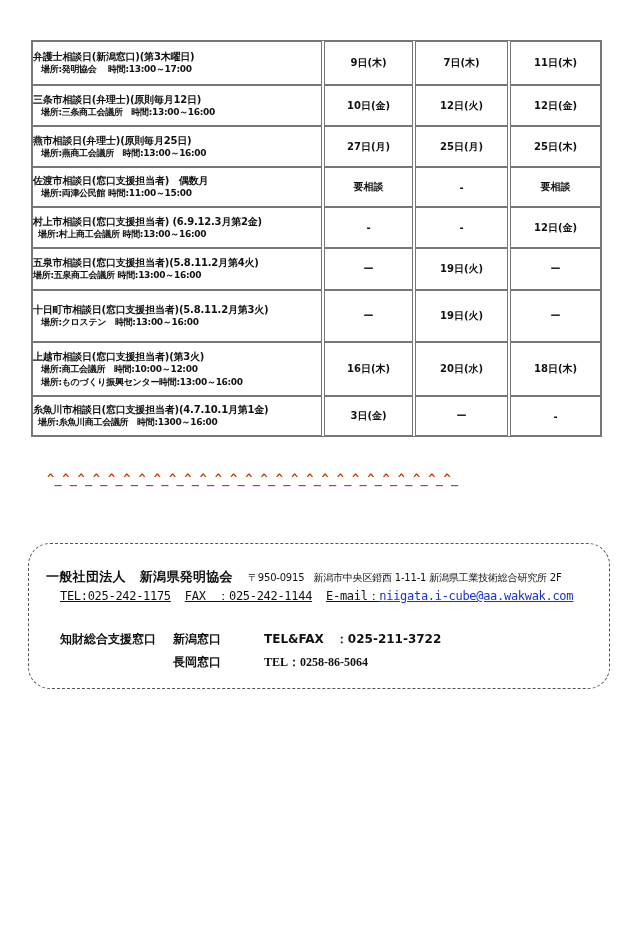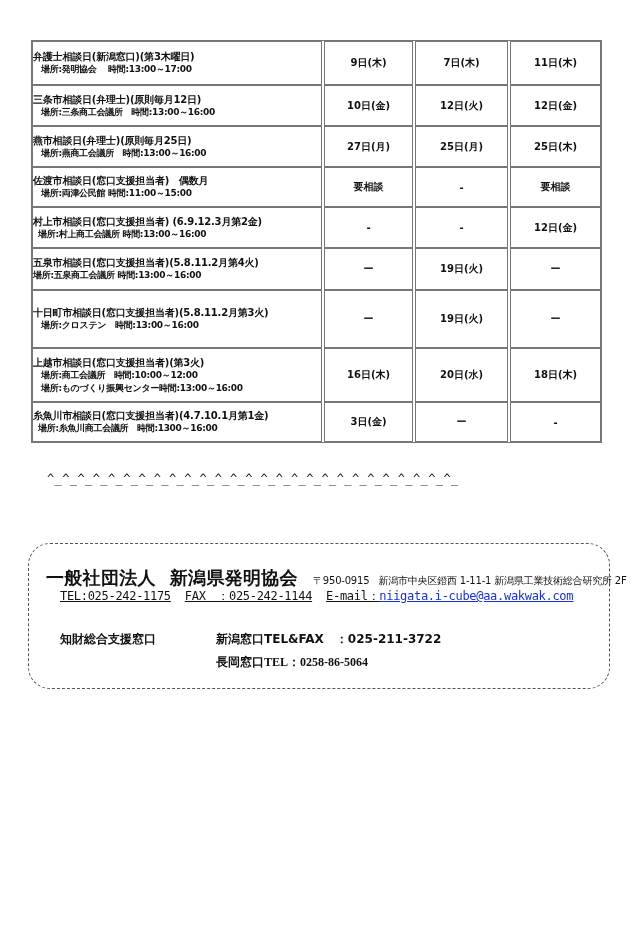--- a/index.html
+++ b/index.html
@@ -27,54 +27,54 @@
   .sched td.c3 { width: 91px; }
   .sched td.c4 { width: 89px; }
   .title-line { font-size: 10px; font-weight: bold; line-height: 13px; white-space: nowrap; letter-spacing: -0.2px; }
   .sub-line { font-size: 9px; font-weight: bold; line-height: 13px; white-space: nowrap; padding-left: 8px; letter-spacing: -0.3px; }
   .sub-line.noindent { padding-left: 0; }
   .sub-line.indent4 { padding-left: 5px; }
 
   .wave {
     position: absolute; left: 47px; top: 472px;
     font-family: "DejaVu Sans Mono", "Liberation Mono", monospace;
-    font-size: 12px; font-weight: normal; letter-spacing: 0.4px;
-    color: #0f172a; white-space: nowrap;
+    font-size: 12px; font-weight: bold; letter-spacing: 0.4px;
+    color: #c2410c; white-space: nowrap;
   }
 
   .footer-box {
     position: absolute; left: 28px; top: 543px;
     width: 582px; height: 146px;
     border: 1.5px dashed #555; border-radius: 22px;
     box-sizing: border-box;
   }
   .f-line1 {
     position: absolute; left: 17px; top: 22px; white-space: nowrap;
   }
-  .org { font-size: 18px; font-weight: bold; letter-spacing: 0.3px; }
+  .org { font-size: 13px; font-weight: bold; letter-spacing: 0.3px; }
   .org-gap { display: inline-block; width: 14px; }
   .addr { font-size: 10px; margin-left: 10px; letter-spacing: -0.2px; }
   .addr .postal { margin-right: 9px; text-align: center; }
   .f-line2 {
     position: absolute; left: 31px; top: 44px; white-space: nowrap;
     font-family: "DejaVu Sans Mono", "Liberation Mono", monospace;
     font-size: 12px; letter-spacing: -0.3px; text-decoration: underline;
   }
   .f-line2 .sp { display: inline-block; width: 14px; }
   .mail-link { color: #1a33cc; text-decoration: underline; }
   .f-line3 {
     position: absolute; top: 87px; left: 31px; white-space: nowrap;
     font-size: 12px; font-weight: bold;
   }
   .f-line4 {
     position: absolute; top: 110px; left: 31px; white-space: nowrap;
     font-size: 12px; font-weight: bold; font-family: Liberation Serif, serif;
   }
   .col-a { display: inline-block; width: 113px; }
-  .col-b { display: inline-block; width: 91px; text-align: right; }
+  .col-b { display: inline-block; width: 91px; }
   .col-c { display: inline-block; }
 </style>
 </head>
 <body>
 
 <table class="sched">
   <tbody>
     <tr style="height:44px">
       <td class="desc">
         <div class="title-line">弁護士相談日(新潟窓口)(第3木曜日)</div>
@@ -140,21 +140,21 @@
         <div class="title-line">五泉市相談日(窓口支援担当者)(5.8.11.2月第4火)</div>
         <div class="sub-line noindent">場所:五泉商工会議所 時間:13:00～16:00</div>
       </td>
       <td class="gap"></td>
       <td class="date c2">ー</td>
       <td class="gap"></td>
       <td class="date c3">19日(火)</td>
       <td class="gap"></td>
       <td class="date c4">ー</td>
     </tr>
-    <tr style="height:58px">
+    <tr style="height:52px">
       <td class="desc">
         <div class="title-line">十日町市相談日(窓口支援担当者)(5.8.11.2月第3火)</div>
         <div class="sub-line">場所:クロステン　時間:13:00～16:00</div>
       </td>
       <td class="gap"></td>
       <td class="date c2">ー</td>
       <td class="gap"></td>
       <td class="date c3">19日(火)</td>
       <td class="gap"></td>
       <td class="date c4">ー</td>

